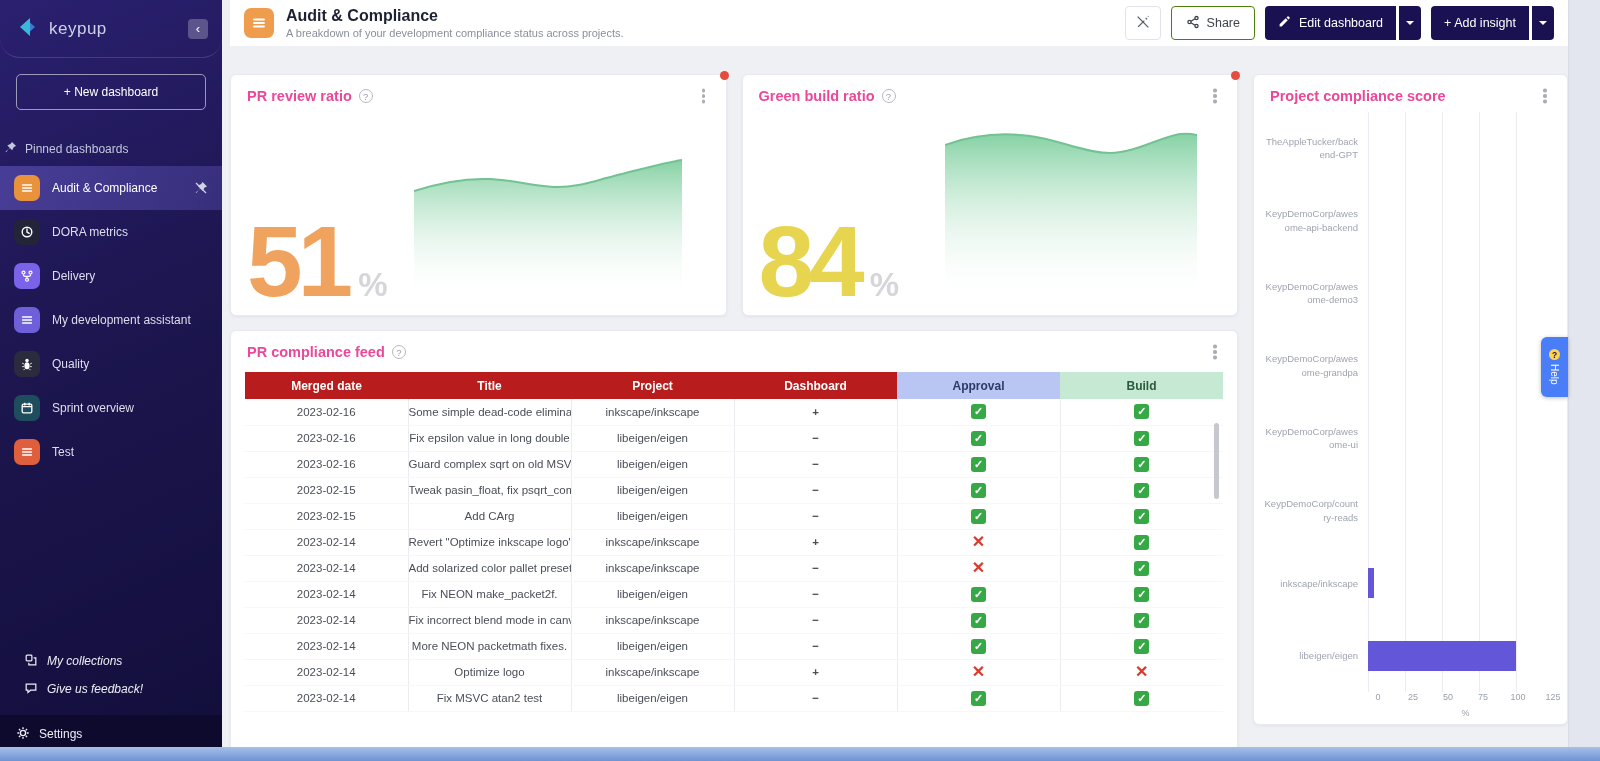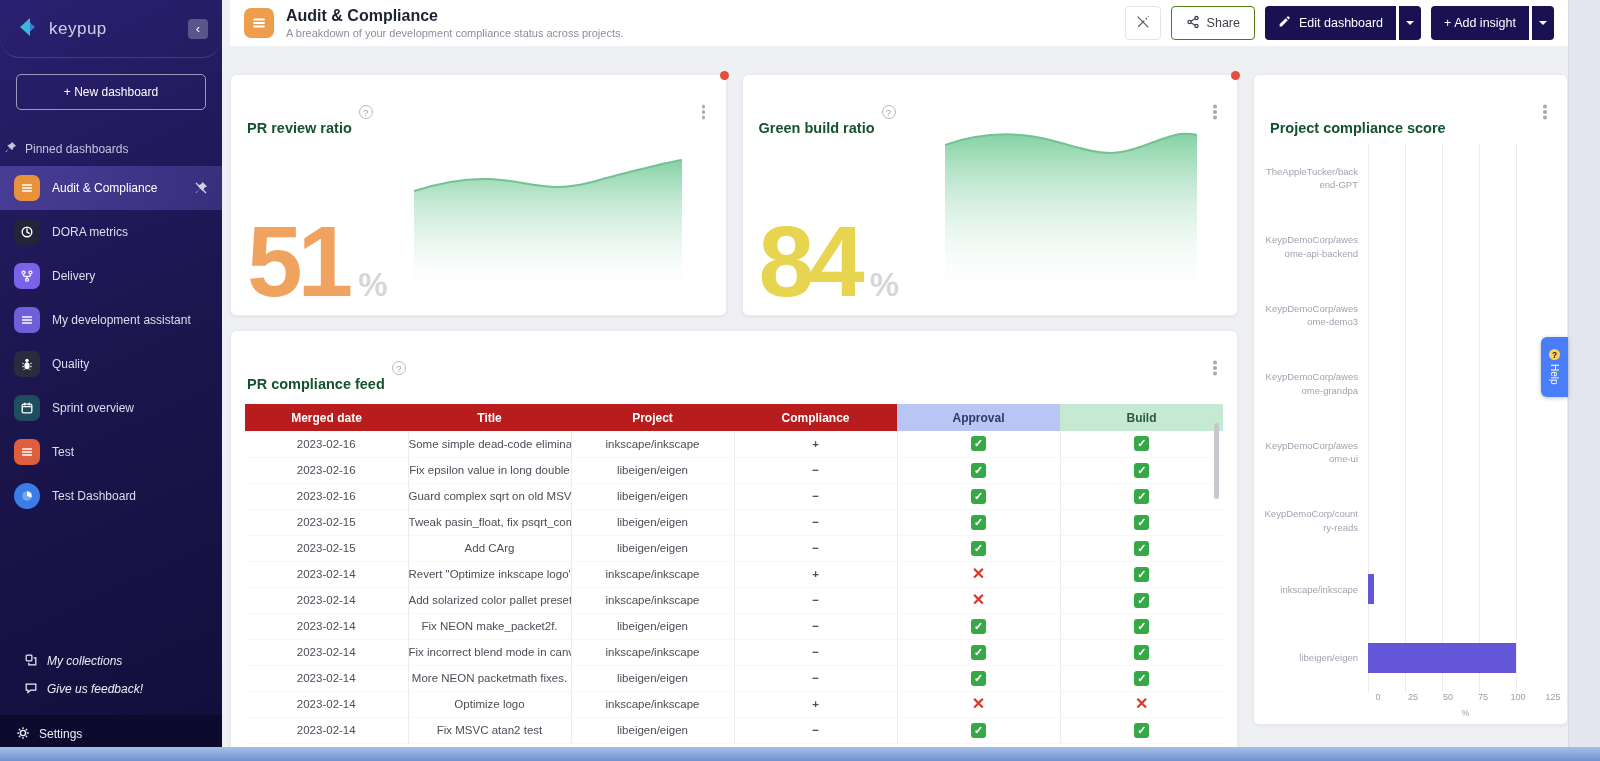--- a/index.html
+++ b/index.html
@@ -62,21 +62,21 @@
   .btn-caret { border-radius:0 4px 4px 0; width:22px; padding:0; justify-content:center; }
   .caret { width:0; height:0; border-left:4px solid transparent; border-right:4px solid transparent; border-top:4.5px solid #fff; }
 
   .content { display:flex; gap:15px; margin-top:28px; height:687px; }
   .left-col { flex:1; min-width:0; display:flex; flex-direction:column; gap:14px; }
   .top-row { display:flex; gap:15px; height:242px; flex:none; }
   .right-col { width:315px; flex:none; }
 
   .card { background:#fff; border-radius:6px; border:1px solid #e9eaef; box-shadow:0 1px 3px rgba(25,20,80,.06); }
   .card-head { display:flex; align-items:center; gap:7px; padding:13px 14px 0 16px; }
-  .card-title { font-size:14.5px; font-weight:700; color:#14532d;margin-top:32px; }
+  .card-title { font-size:14.5px; font-weight:700; color:#ec4899; }
   .qmark { width:14px; height:14px; border:1.3px solid #b6b9c3; border-radius:50%; color:#9aa0ab;
            font-size:9.5px; display:inline-flex; align-items:center; justify-content:center; cursor:pointer; }
   .qmark::before { content:"?"; }
   .kebab-btn { margin-left:auto; width:16px; height:16px; display:flex; align-items:center; justify-content:center; cursor:pointer; }
   .kebab { width:3.5px; height:3.5px; border-radius:50%; background:#a9adb6;
            box-shadow:0 -5.5px 0 #a9adb6, 0 5.5px 0 #a9adb6; }
 
   
   .kpi-card { flex:1; position:relative; }
   .red-dot { position:absolute; top:-4px; right:-3px; width:9px; height:9px; border-radius:50%; background:#e44d3d; z-index:3; }
@@ -227,29 +227,20 @@
         </span>
         <span class="nav-label">Sprint overview</span>
       </div>
       <div class="nav-item">
         <span class="nav-ico ico-test">
           <svg width="14" height="14" viewBox="0 0 16 16">
               <path d="M3 4.5h10M3 8h10M3 11.5h10" stroke="#fff" stroke-width="1.8" stroke-linecap="round"></path>
             </svg>
         </span>
         <span class="nav-label">Test</span>
-      </div>
-      <div class="nav-item">
-        <span class="nav-ico ico-testdash">
-          <svg width="14" height="14" viewBox="0 0 16 16">
-              <circle cx="8" cy="8" r="5.5" fill="#fff" opacity=".3"></circle>
-              <path d="M8 8V2.5A5.5 5.5 0 0 1 13.2 9.8z" fill="#fff"></path>
-            </svg>
-        </span>
-        <span class="nav-label">Test Dashboard</span>
       </div>
     </nav>
 
     <div class="side-footer">
       <div class="foot-item">
         <span>
           <svg width="14" height="14" viewBox="0 0 16 16" fill="none" stroke="#eceef6" stroke-width="1.4">
               <rect x="2.5" y="2.5" width="6.5" height="6.5" rx="1"></rect>
               <path d="M11 5.5h2.5V13.5H5.5V11"></path>
             </svg>
@@ -390,21 +381,21 @@
             <span class="kebab-btn">
                 <span class="kebab"></span>
               </span>
           </div>
           <table class="feed-table">
             <thead>
               <tr>
                 <th>Merged date</th>
                 <th>Title</th>
                 <th>Project</th>
-                <th>Compliance</th>
+                <th>Dashboard</th>
                 <th>Approval</th>
                 <th>Build</th>
               </tr>
             </thead>
             <tbody>
 
                 <tr>
                   <td class="c-date">2023-02-16</td>
                   <td class="c-title">Some simple dead-code elimina</td>
                   <td class="c-proj">inkscape/inkscape</td>

